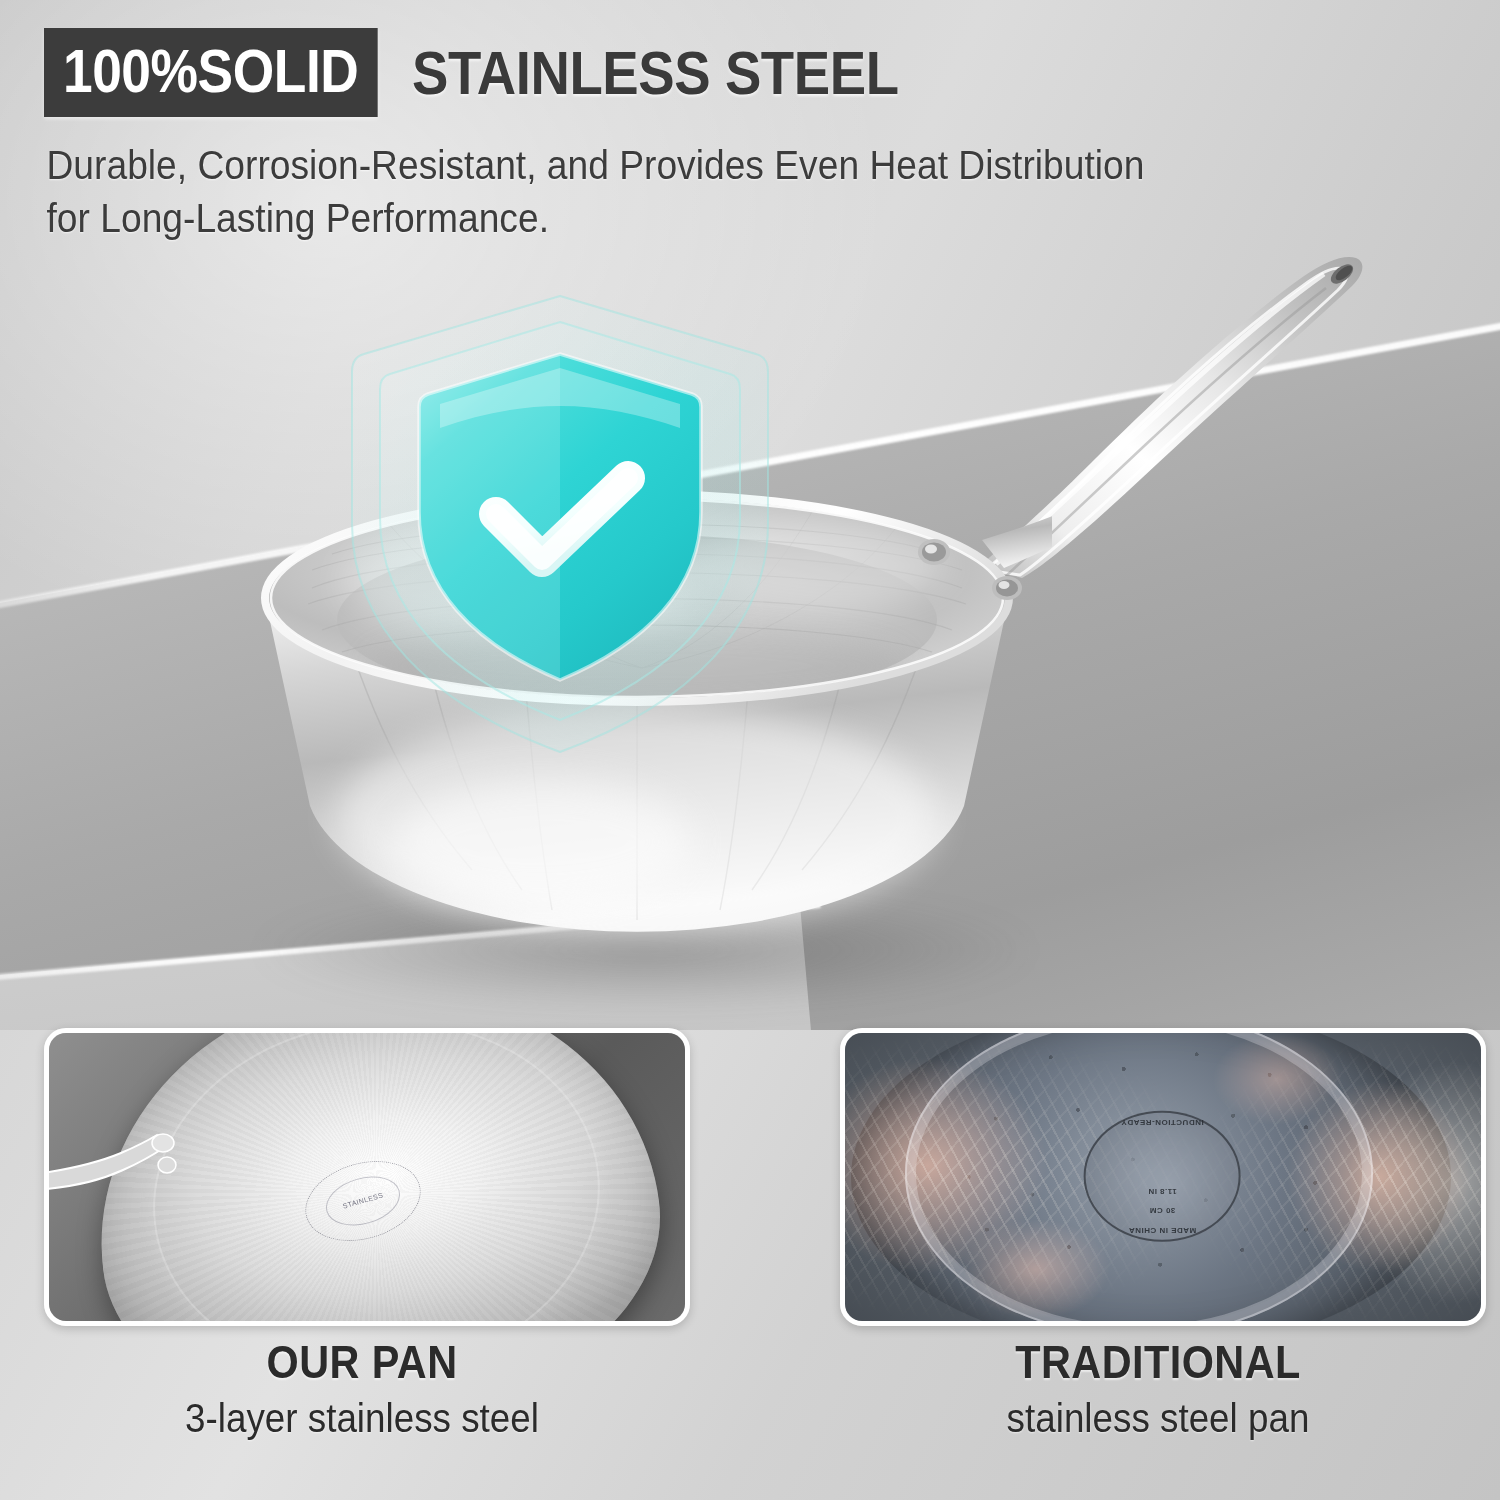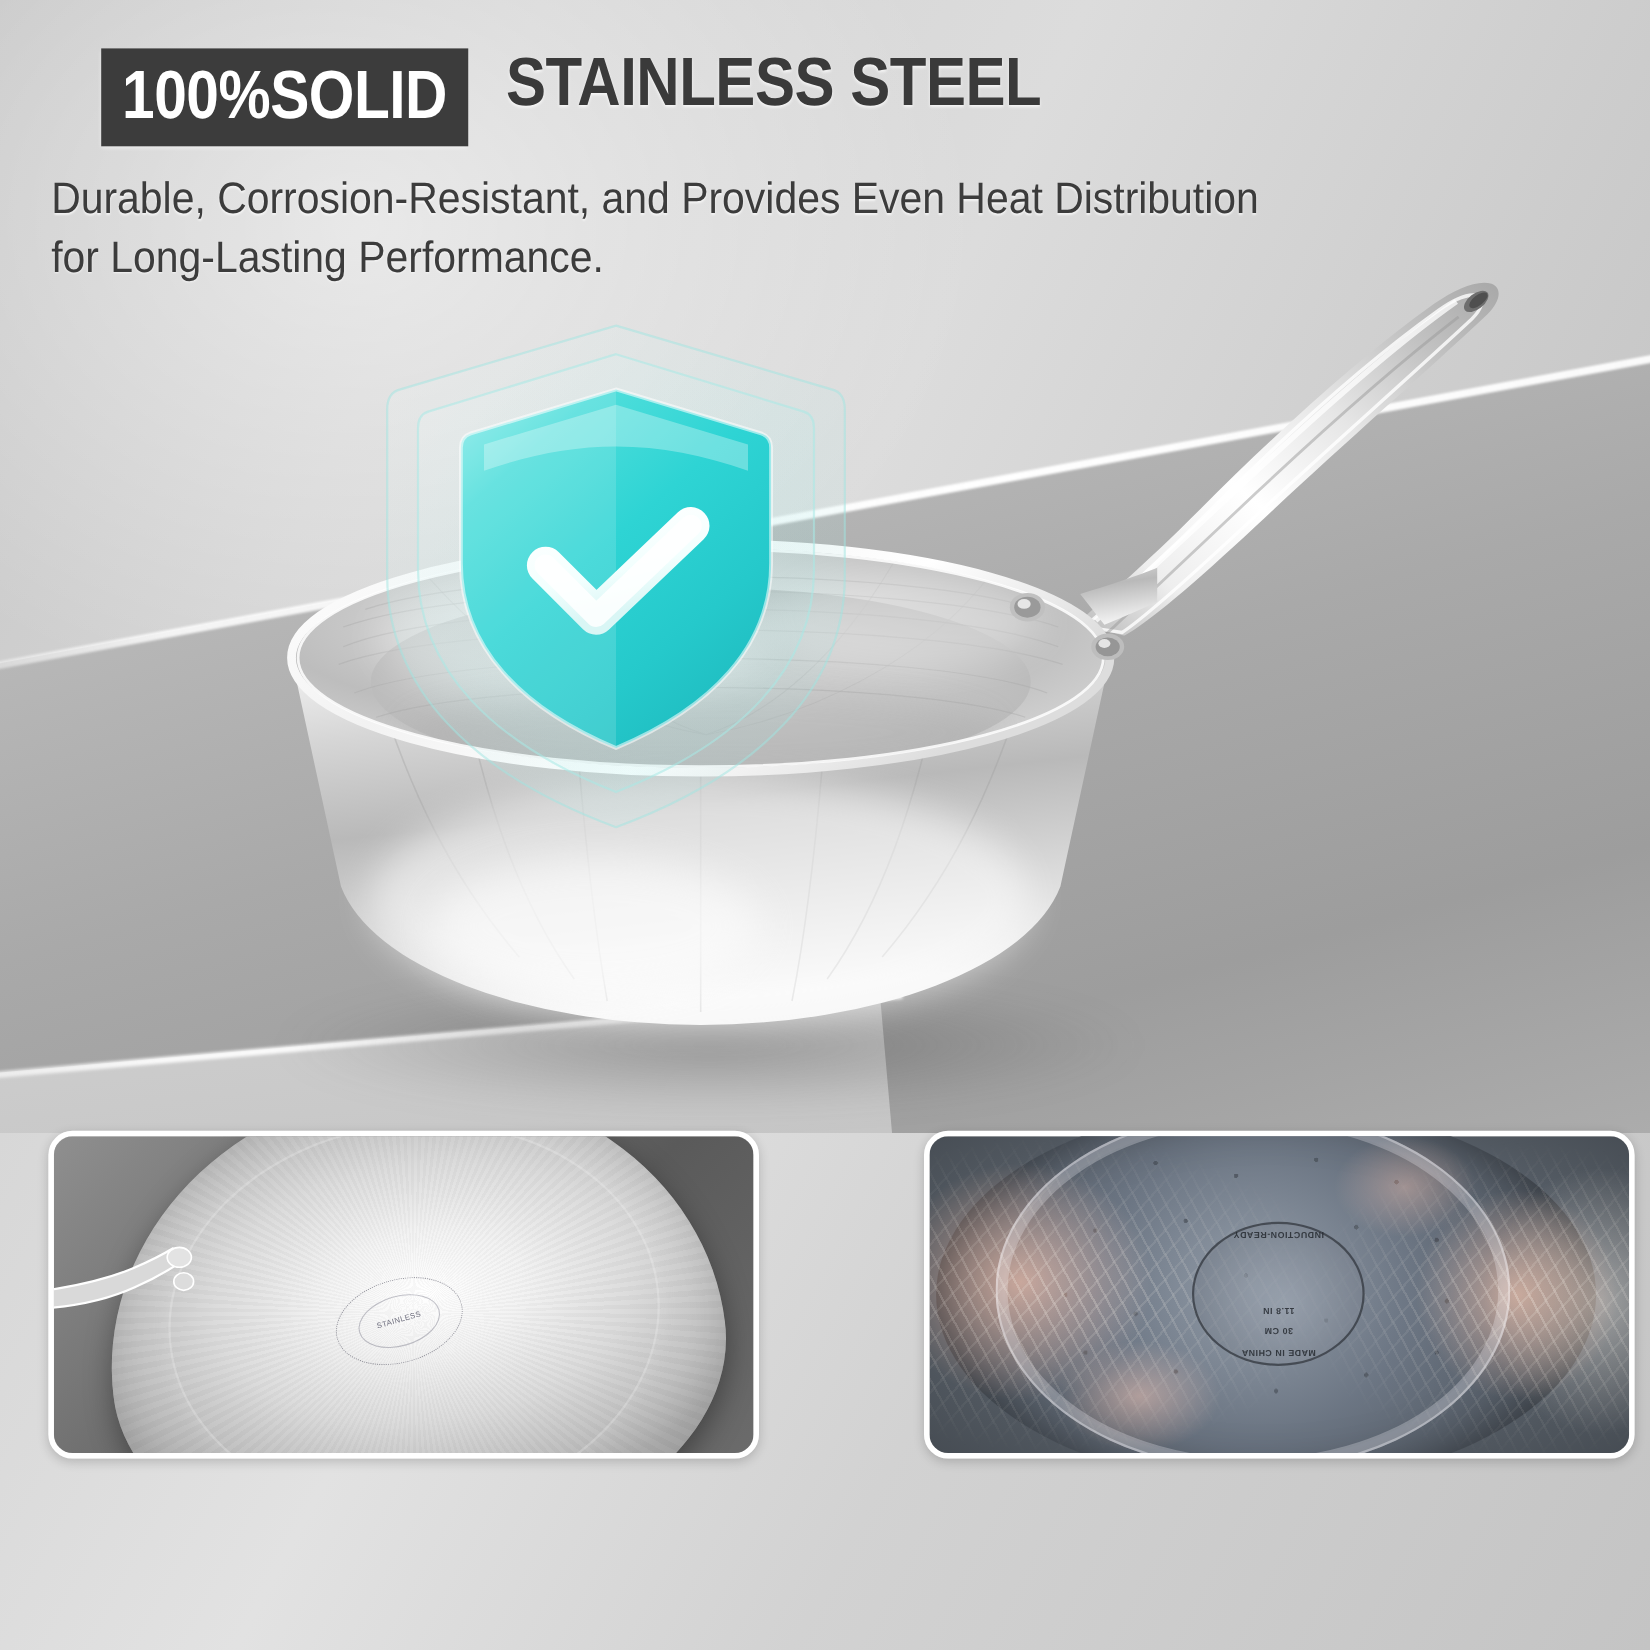--- a/index.html
+++ b/index.html
@@ -40,21 +40,21 @@
     transform:rotate(-10.5deg);transform-origin:0 0;filter:blur(1.2px);
   }
   .horizon-left{
     position:absolute;left:-300px;top:902px;width:1120px;height:6px;
     background:linear-gradient(90deg,rgba(255,255,255,.15) 0%,rgba(255,255,255,.9) 40%,#fff 100%);
     transform:rotate(-5.0deg);transform-origin:100% 0;filter:blur(1.3px);
   }
 
   
   .header{position:absolute;left:0;top:0;width:1500px;z-index:40;}
-  .title-row{display:flex;align-items:flex-start;gap:26px;padding:44px 0 0 44px;margin-left:48px;}
+  .title-row{display:flex;align-items:center;gap:26px;padding:28px 0 0 44px;}
   .badge{
     background:#3c3c3c;color:#fff;
     padding:14px 22px 18px 22px;
     font-size:62px;line-height:.92;font-weight:700;
     letter-spacing:-.5px;
     font-family:"Liberation Sans Narrow","Liberation Sans",sans-serif;
     transform:scaleX(.86);transform-origin:left center;
     white-space:nowrap;
     box-shadow:0 2px 4px rgba(255,255,255,.5);
   }
@@ -480,14 +480,24 @@
           <span class="dtxt t1">MADE IN CHINA</span>
           <span class="dtxt t2">30 CM</span>
           <span class="dtxt t3">11.8 IN</span>
           <span class="dtxt t4">INDUCTION-READY</span>
         </div>
       </div>
     </div>
 
   </div>
 
+  <div class="caps">
+    <div class="cap left">
+      <h3>OUR PAN</h3>
+      <p>3-layer stainless steel</p>
+    </div>
+    <div class="cap right">
+      <h3>TRADITIONAL</h3>
+      <p>stainless steel pan</p>
+    </div>
+  </div>
 
 </div>
 
 </body></html>

